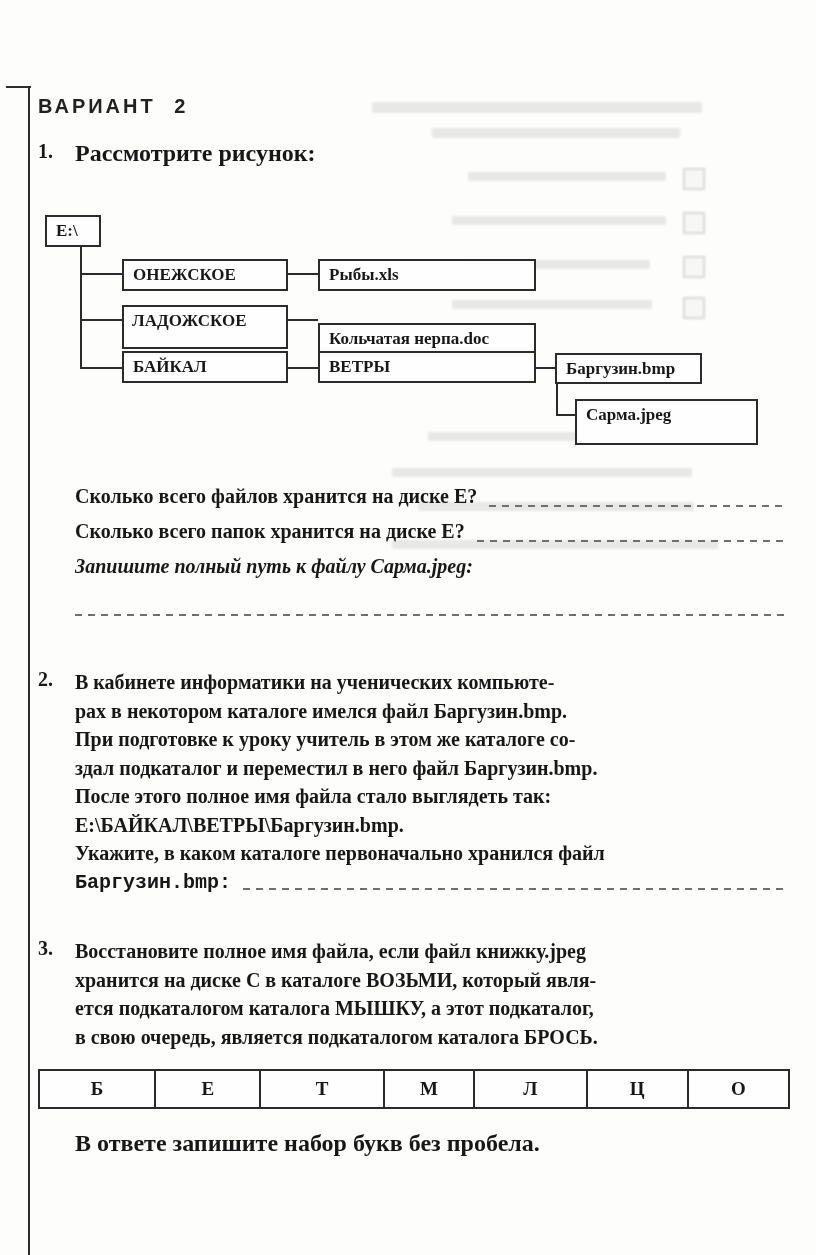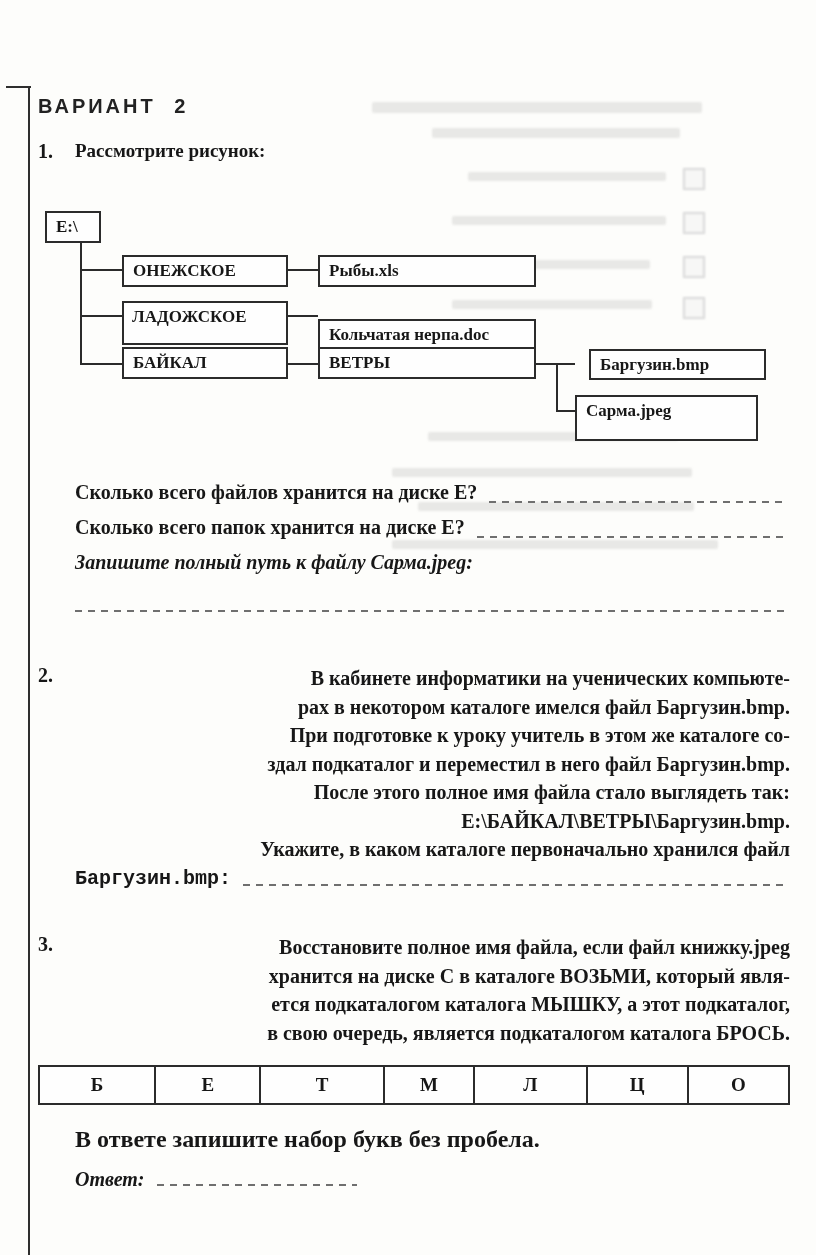--- a/index.html
+++ b/index.html
@@ -22,43 +22,43 @@
   .content { position:absolute; left:38px; top:94px; width:752px; }
 
   h1.variant {
     font-family:"Liberation Sans", sans-serif;
     font-size:20px; line-height:24px; font-weight:700;
     letter-spacing:3px; word-spacing:10px; color:#222;
   }
 
   .task { display:flex; align-items:flex-start; }
   .tnum { width:37px; flex:0 0 37px; font-size:20px; font-weight:700; }
-  .tbody { flex:1;text-align:right; }
-  .tprompt { font-size:19px; font-weight:700; }
+  .tbody { flex:1; }
+  .tprompt { font-size:24px; font-weight:700; }
   .task1 { margin-top:22px; }
 
   
   .diagram { position:relative; height:216px; margin-top:46px; }
   .box {
     position:absolute; background:#fefefe; border:2px solid #2b2b2b;
     font-size:17px; font-weight:700; line-height:28px; padding-left:9px;
     white-space:nowrap; overflow:hidden;
   }
   .hline, .vline { position:absolute; background:#2b2b2b; }
   .hline { height:2px; }
   .vline { width:2px; }
 
   .b-root   { left:7px;   top:2px;   width:56px;  height:32px; }
   .b-l2-0   { left:84px;  top:46px;  width:166px; height:32px; }
   .b-l2-1   { left:84px;  top:92px;  width:166px; height:44px;padding-left:8px; }
   .b-l2-2   { left:84px;  top:138px; width:166px; height:32px; }
   .b-l3-0   { left:280px; top:46px;  width:218px; height:32px; }
   .b-l3-1   { left:280px; top:92px;  width:218px; height:32px;margin-top:18px; }
   .b-l3-2   { left:280px; top:138px; width:218px; height:32px; }
-  .b-l4-0   { left:551px; top:140px; width:177px; height:31px; }
+  .b-l4-0   { left:517px; top:140px; width:147px; height:31px; }
   .b-l4-1   { left:537px; top:186px; width:183px; height:46px; }
 
   .ln-trunk    { left:42px;  top:34px;  height:122px; }
   .ln-br-0     { left:42px;  top:60px;  width:42px; }
   .ln-br-1     { left:42px;  top:106px; width:42px; }
   .ln-br-2     { left:42px;  top:154px; width:42px; }
   .ln-l23-0    { left:250px; top:60px;  width:30px; }
   .ln-l23-1    { left:250px; top:106px; width:30px; }
   .ln-l23-2    { left:250px; top:154px; width:30px; }
   .ln-l34-a    { left:498px; top:154px; width:39px; }
@@ -214,18 +214,14 @@
       <th>М</th>
       <th>Л</th>
       <th>Ц</th>
       <th>О</th>
     </tr>
   </tbody>
     </table>
 
   <div class="note">В ответе запишите набор букв без пробела.</div>
 
-  <div class="answer-row">
-    <span class="ital">Ответ:</span>
-    <span class="dots"></span>
-  </div>
 
 </div>
 
 </body></html>

